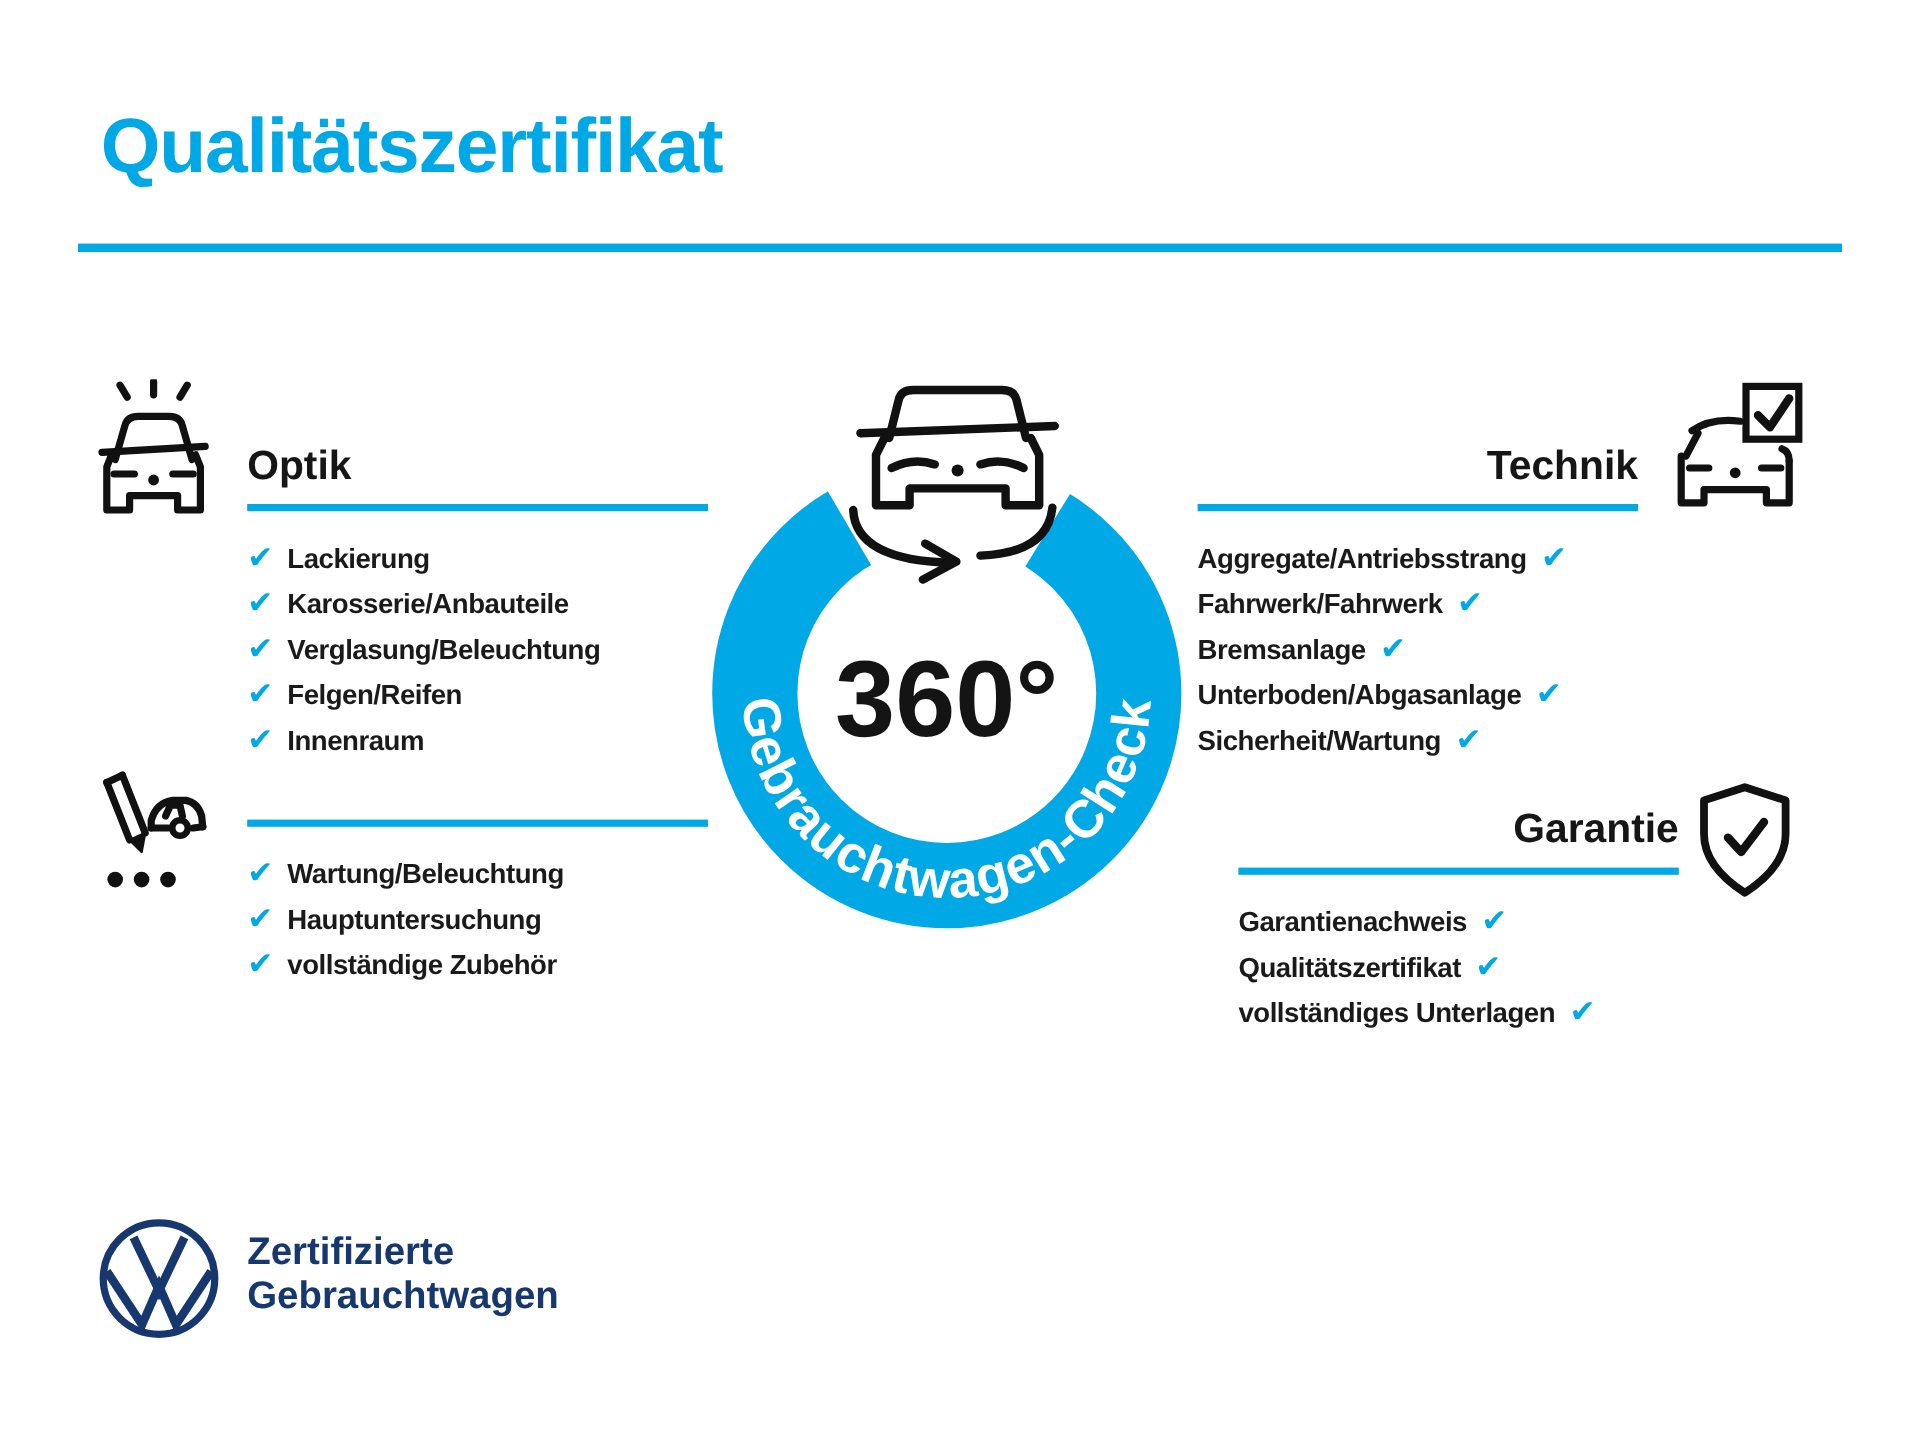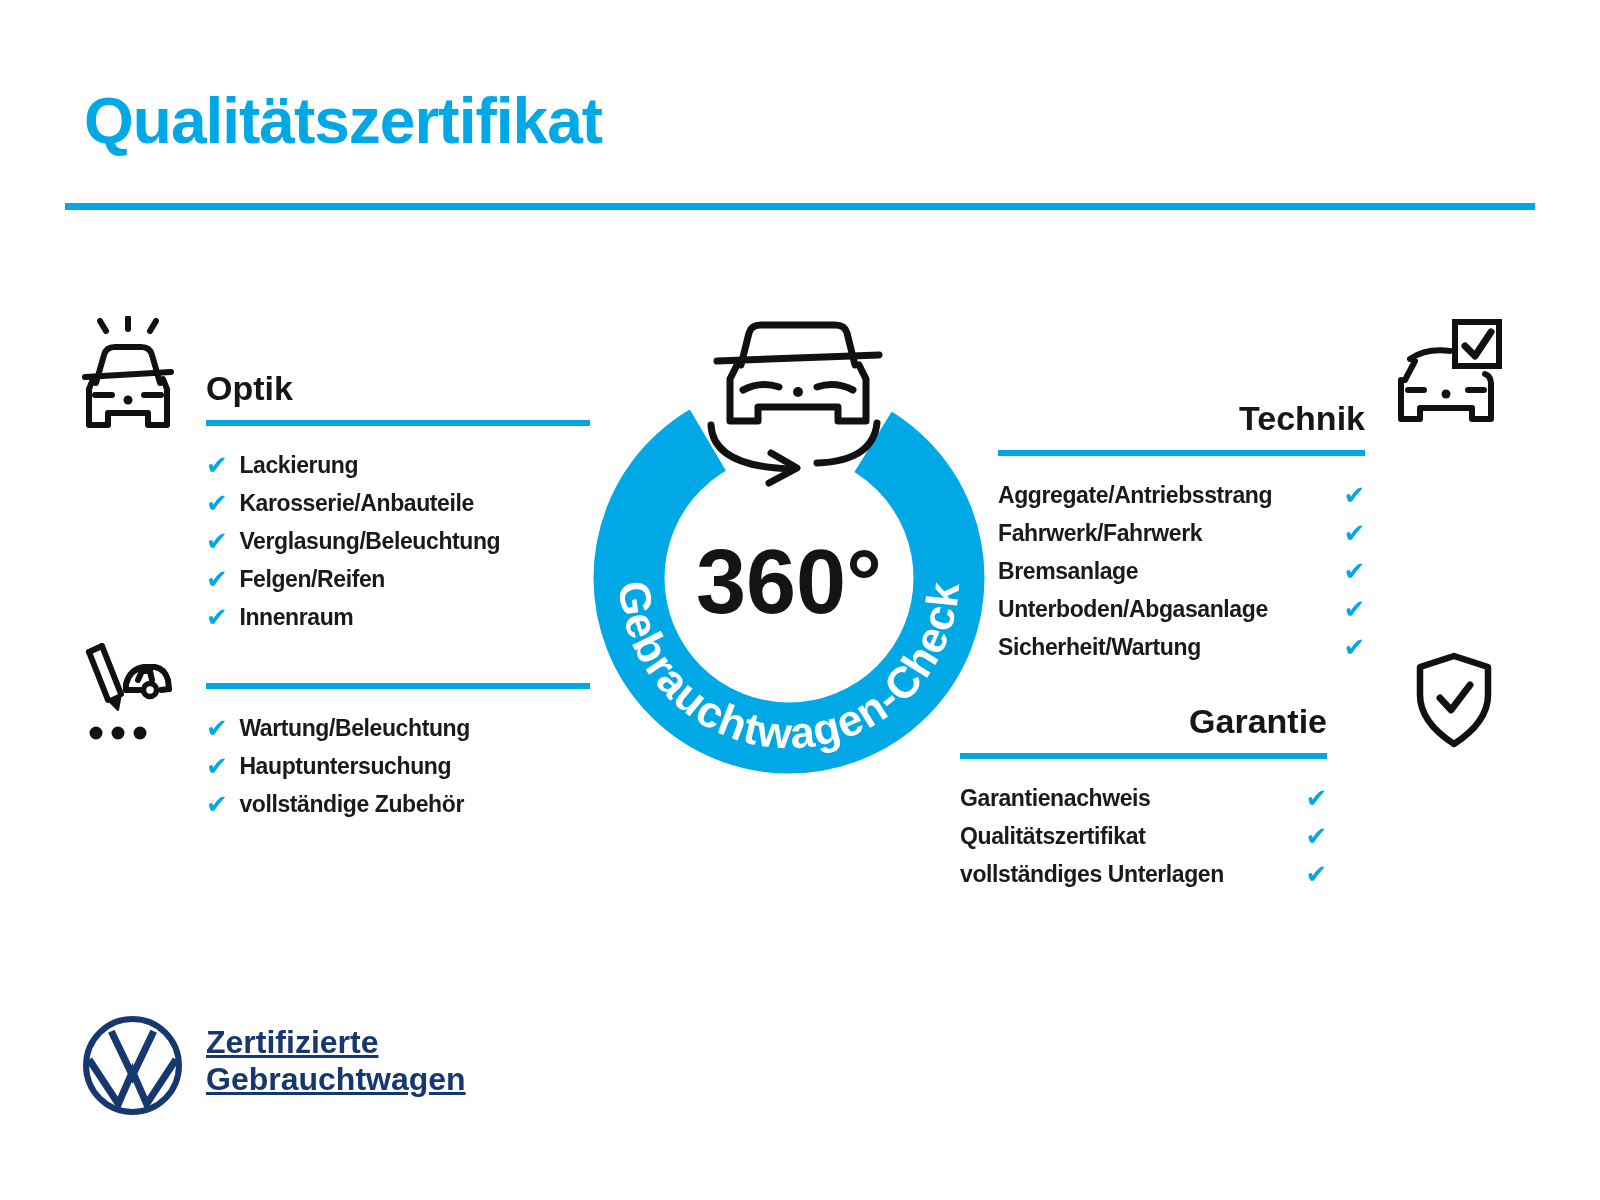--- a/index.html
+++ b/index.html
@@ -26,37 +26,37 @@
   .sec ul{list-style:none;margin:20px 0 0 0;padding:0;}
   .sec li{
     display:flex;align-items:center;height:38px;font-size:23px;font-weight:bold;
     color:var(--ink);letter-spacing:-0.4px;white-space:nowrap;
   }
   .check{
     font-family:"DejaVu Sans","Liberation Sans",sans-serif;
     color:var(--accent);font-size:26px;line-height:1;
   }
   .sec.left .check{margin-right:12px;}
-  .sec.right{text-align:right;margin-top:30px;}
-  .sec.right li{justify-content:space-between;}
+  .sec.right{text-align:right;}
+  .sec.right li{justify-content:flex-start;}
   .sec.right .check{margin-left:12px;}
   #sec-optik{left:206px;top:368px;width:384px;}
   #sec-wartung{left:206px;top:671px;width:384px;}
   #sec-technik{left:998px;top:368px;width:367px;}
-  #sec-garantie{left:960px;top:671px;width:367px;}
+  #sec-garantie{left:1032px;top:671px;width:367px;}
   .icon{position:absolute;}
   #icon-optik{left:78px;top:316px;}
   #icon-wartung{left:76px;top:642px;}
   #icon-technik{left:1390px;top:318px;}
   #icon-garantie{left:1408px;top:650px;}
   #badge{position:absolute;left:565px;top:295px;}
   #vw-logo{position:absolute;left:80px;top:1013px;}
   .brand{
     position:absolute;left:206px;top:1024px;font-size:32px;font-weight:bold;
-    color:var(--navy);line-height:37px;text-decoration:underline;
+    color:var(--navy);line-height:37px;
   }
   .badge-degree{font-family:"Liberation Sans",sans-serif;font-weight:bold;}
   .badge-arc{font-family:"Liberation Sans",sans-serif;font-weight:bold;}
 </style>
 </head>
 <body>
 
 <div class="page">
 
   <div class="title">Qualitätszertifikat</div>

